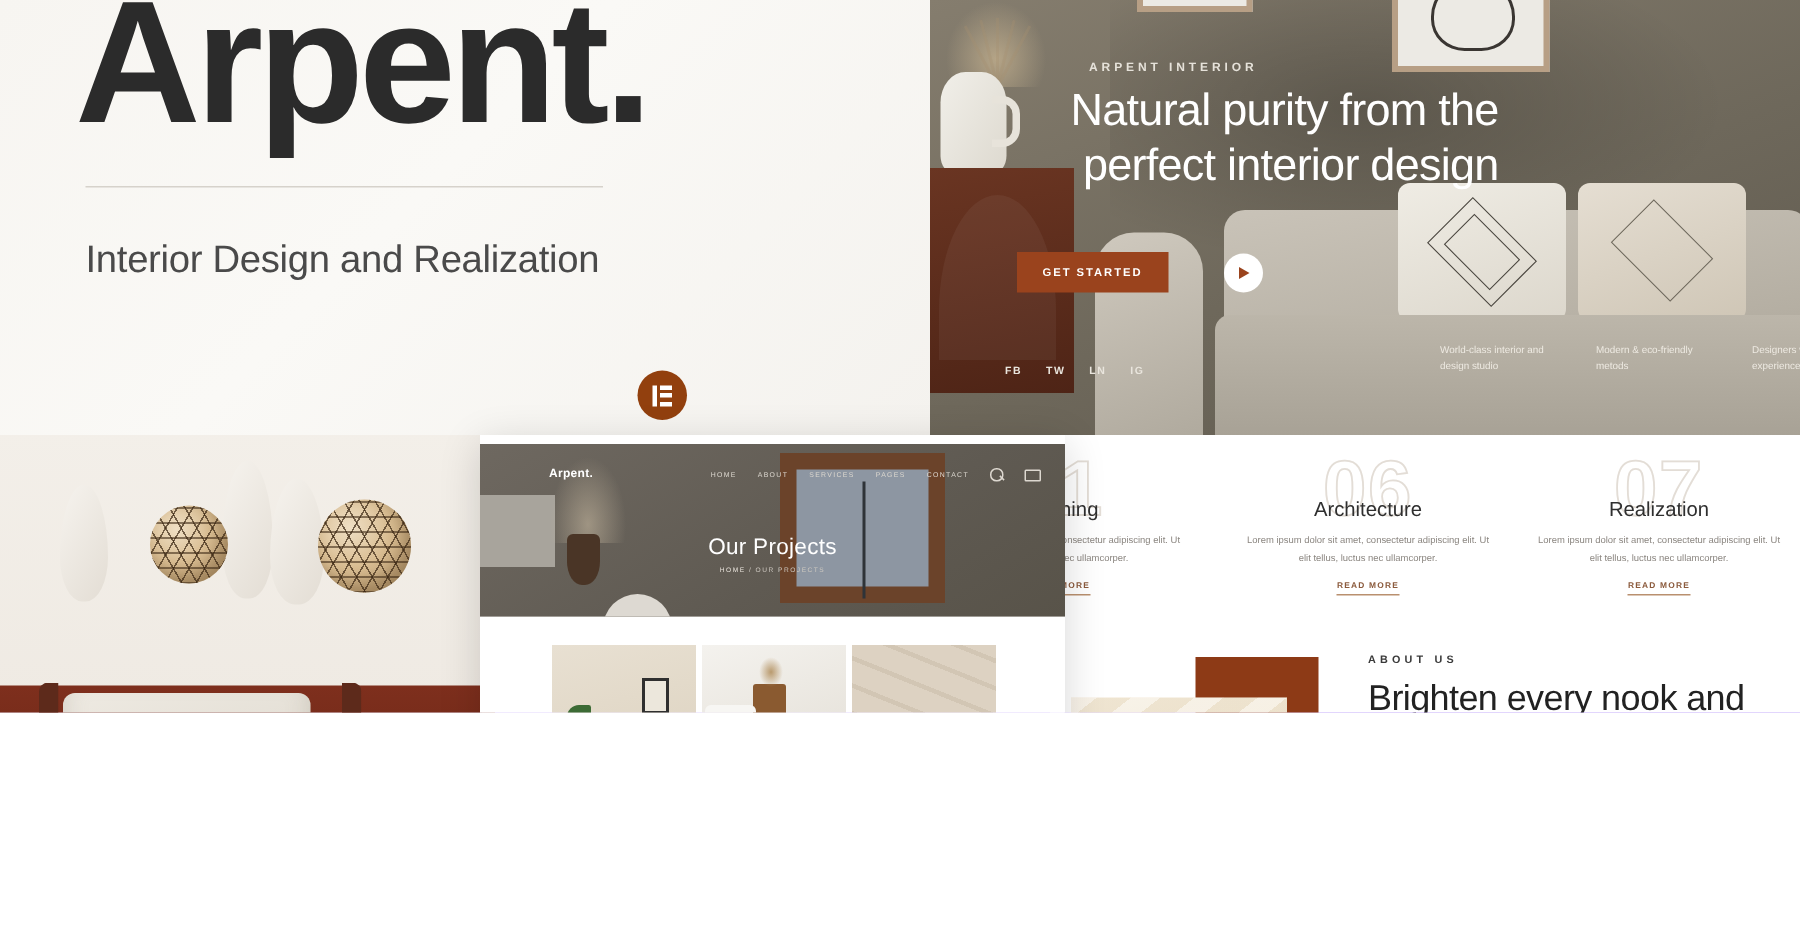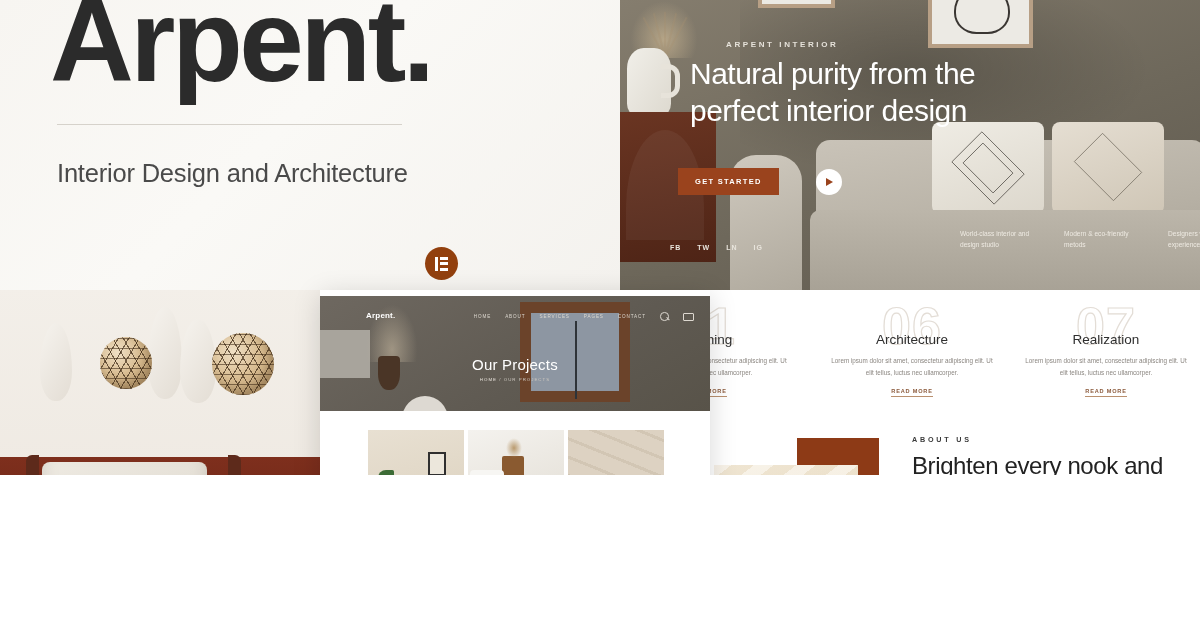--- a/index.html
+++ b/index.html
@@ -168,22 +168,22 @@
     background: linear-gradient(160deg,#efece4,#dcd7cc);
   }
   .hero-pillow.p1 { left:312px; }
   .hero-pillow.p2 { left:432px; background: linear-gradient(160deg,#e5ded2,#cfc6b6); }
   .dia { position:absolute; border:1.6px solid #4a463f; }
   .hero-eyebrow {
     position:absolute; left:58px; top:40px;
     font-size:8px; letter-spacing:2.6px; color:#e6e2da; font-weight:600;margin-left:48px;
   }
   .hero-h1 {
-    position:absolute; left:70px; top:55px; width:330px;
-    font-size:30px; line-height:1.24; color:#ffffff; font-weight:400; letter-spacing:-0.5px;
+    position:absolute; left:49px; top:55px; width:330px;
+    font-size:30px; line-height:1.24; color:#ffffff; font-weight:400; letter-spacing:-0.5px;text-align:right;
   }
   .hero-cta-row { position:absolute; left:58px; top:168px; display:flex; align-items:center; gap:37px; }
   .btn-started {
     background:#9a431d; color:#fff; border:0;
     font-size:7.5px; letter-spacing:1.3px; font-weight:600;
     padding:9px 17px; cursor:pointer;
   }
   .btn-play {
     width:26px; height:26px; border-radius:50%; background:#fff;
     display:flex; align-items:center; justify-content:center; cursor:pointer;
@@ -319,21 +319,21 @@
     <div class="pc-armrest"></div>
     <div class="pc-leg" style="left:22px;top:300px;height:45px;transform:rotate(4deg);"></div>
     <div class="pc-leg" style="left:172px;top:300px;height:45px;transform:rotate(-4deg);"></div>
     <div class="pc-blanket"></div>
   </div>
 
   <div class="left-panel">
     <div class="brand-title">Arpent.</div>
     <div class="rule"></div>
     <div class="subtitle">
-      <div>Interior Design and Architecture</div>
+      <div>Interior Design and Realization</div>
     </div>
     <div class="elementor-logo">
       <span class="el-mark">
         <span class="bars">
           <span class="bar-v"></span>
           <span class="bar-stack">
               <span class="bar-h"></span>
               <span class="bar-h"></span>
               <span class="bar-h"></span>
             </span>

